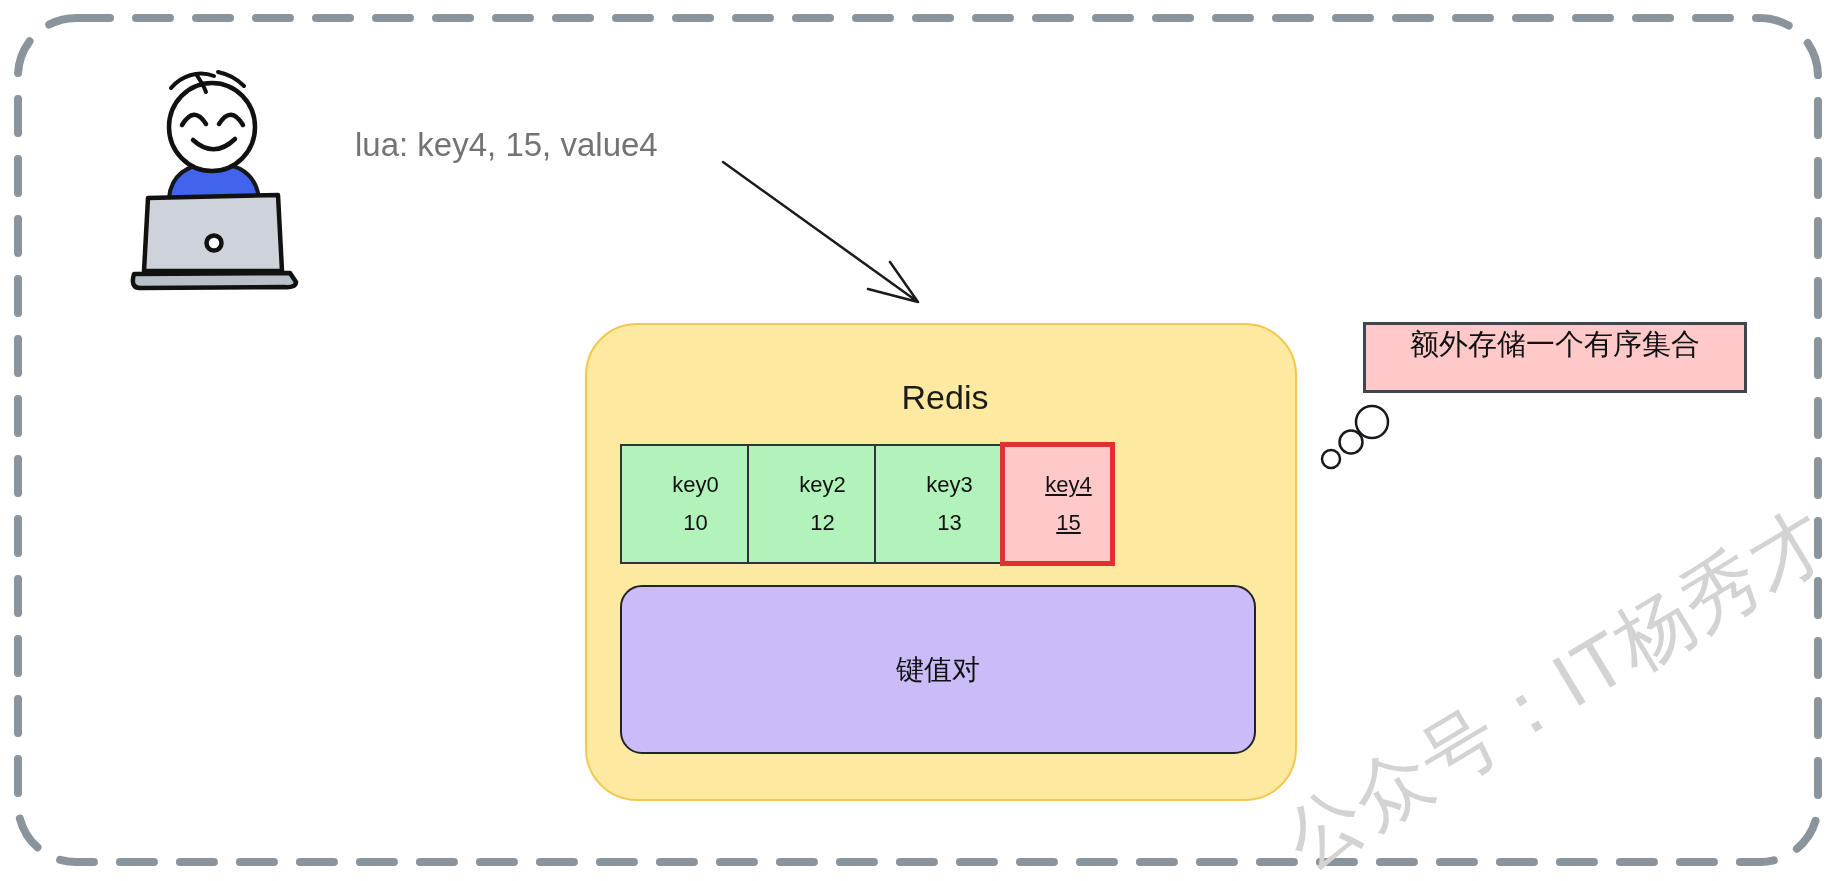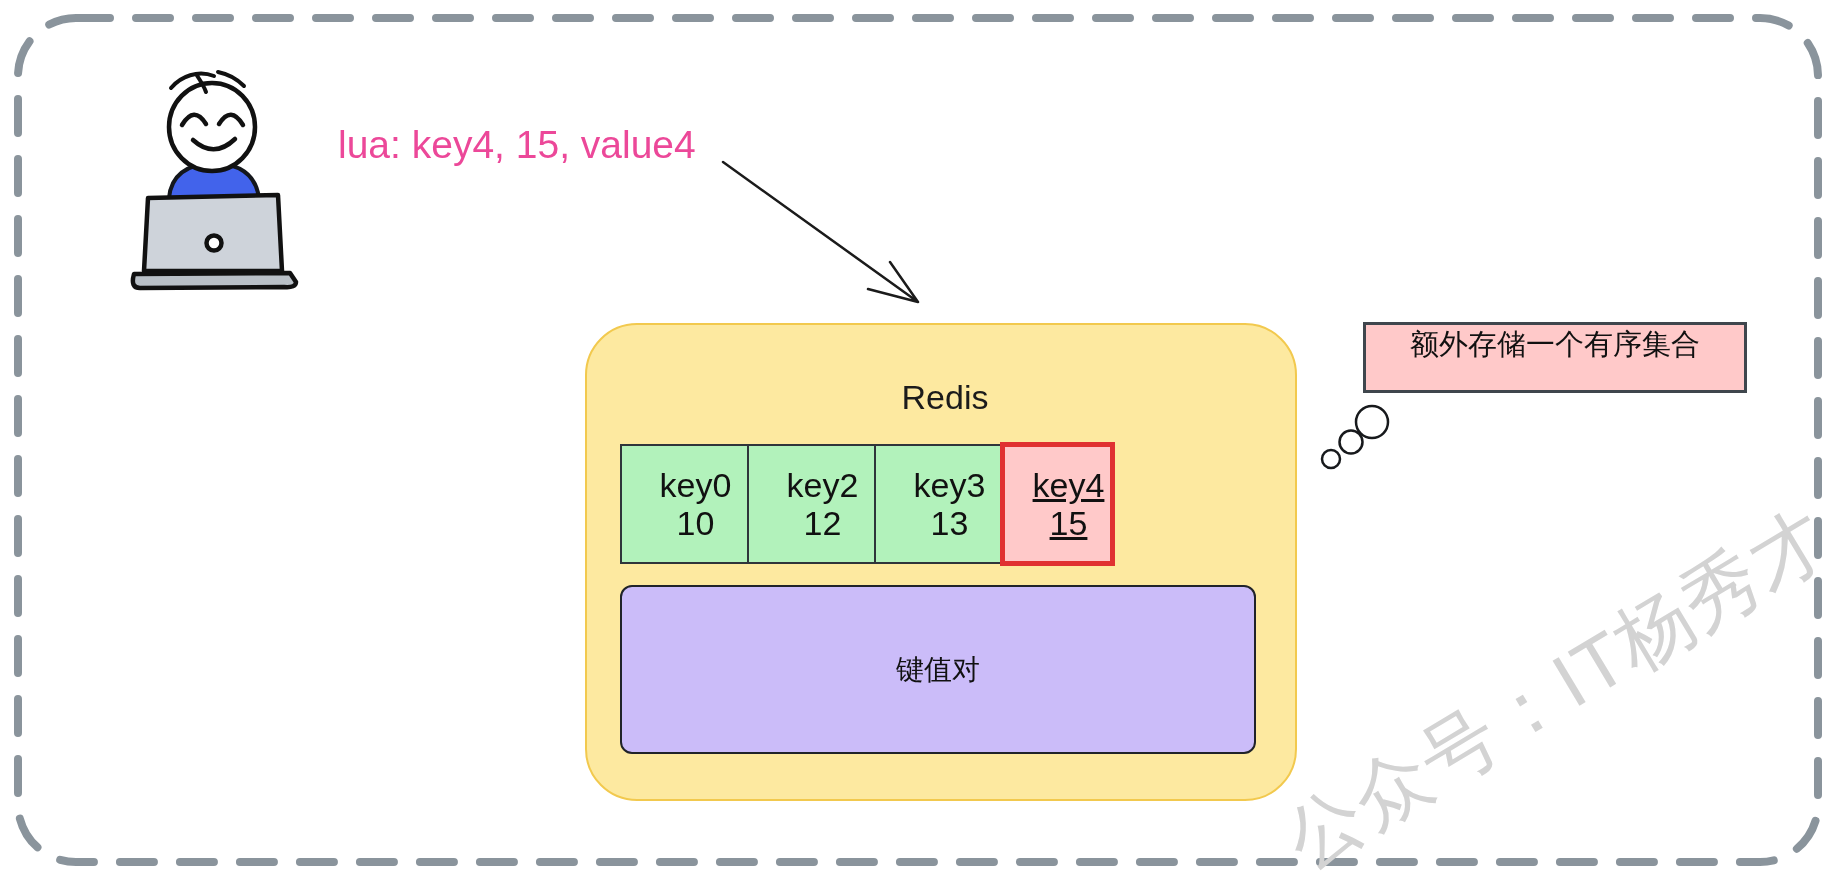--- a/index.html
+++ b/index.html
@@ -18,22 +18,22 @@
   .watermark{
     left:1558px;top:690px;z-index:0;
     transform:translate(-50%,-50%) rotate(-31deg);
     font-size:76px;letter-spacing:2px;white-space:nowrap;
     color:var(--c-watermark-gray,#d3d3d3);
     user-select:none;
   }
 
   
   .command-text{
-    left:338px;top:127px;z-index:2;
-    font-size:39px;line-height:36px;color:#ec4899;
+    left:355px;top:127px;z-index:2;
+    font-size:33px;line-height:36px;color:#737373;
   }
 
   
   .redis-box{
     left:585px;top:323px;width:712px;height:478px;z-index:1;
     background:var(--c-redis-box-fill,#fde9a0);
     border:2px solid var(--c-redis-box-border,#f2c94e);
     border-radius:52px;box-sizing:border-box;
   }
   .redis-title{
@@ -42,34 +42,34 @@
   }
   .kv-table{
     position:absolute;left:33px;top:119px;height:120px;
     display:flex;align-items:stretch;
   }
   .cell{
     width:129px;height:120px;box-sizing:border-box;
     border:2px solid #2f353b;
     background:var(--c-cell-green,#b2f2bb);
     display:flex;flex-direction:column;justify-content:center;align-items:center;
-    font-size:34px;line-height:38px;color:#111;padding-left:22px;
+    font-size:22px;line-height:38px;color:#111;padding-left:22px;
   }
   .cell + .cell{margin-left:-2px;}
   .cell.highlight{
     position:relative;z-index:2;
     width:115px;height:124px;margin-top:-2px;margin-left:-3px;
     border:5px solid var(--c-cell-red-border,#e03131);
     background:var(--c-cell-red-fill,#ffc9c9);
     text-decoration:underline;
   }
   .kv-pair{
     position:absolute;left:33px;top:260px;width:636px;height:169px;box-sizing:border-box;
     background:var(--c-kv-fill,#cbbcf9);
-    border:2.5px solid #202329;border-radius:12px;
+    border:2.5px solid #202329;border-radius:22px;
     display:flex;flex-direction:column;justify-content:center;align-items:center;gap:8px;
   }
   .kv-label{font-size:28px;line-height:34px;color:#111;}
   .kv-value{font-size:34px;line-height:40px;color:#111;}
 
   
   .callout{
     left:1363px;top:322px;width:384px;height:71px;z-index:2;box-sizing:border-box;
     background:var(--c-callout-fill,#ffc9c9);
     border:3px solid #3f464d;

